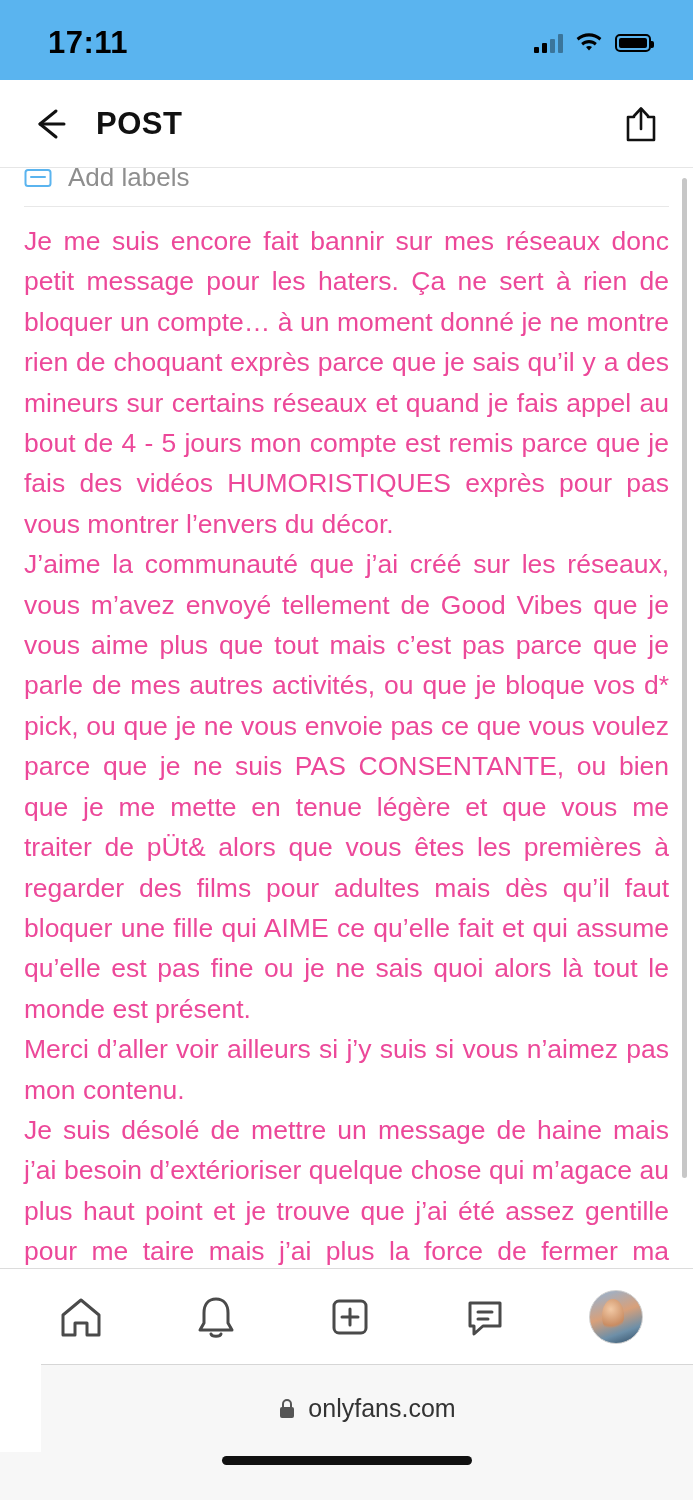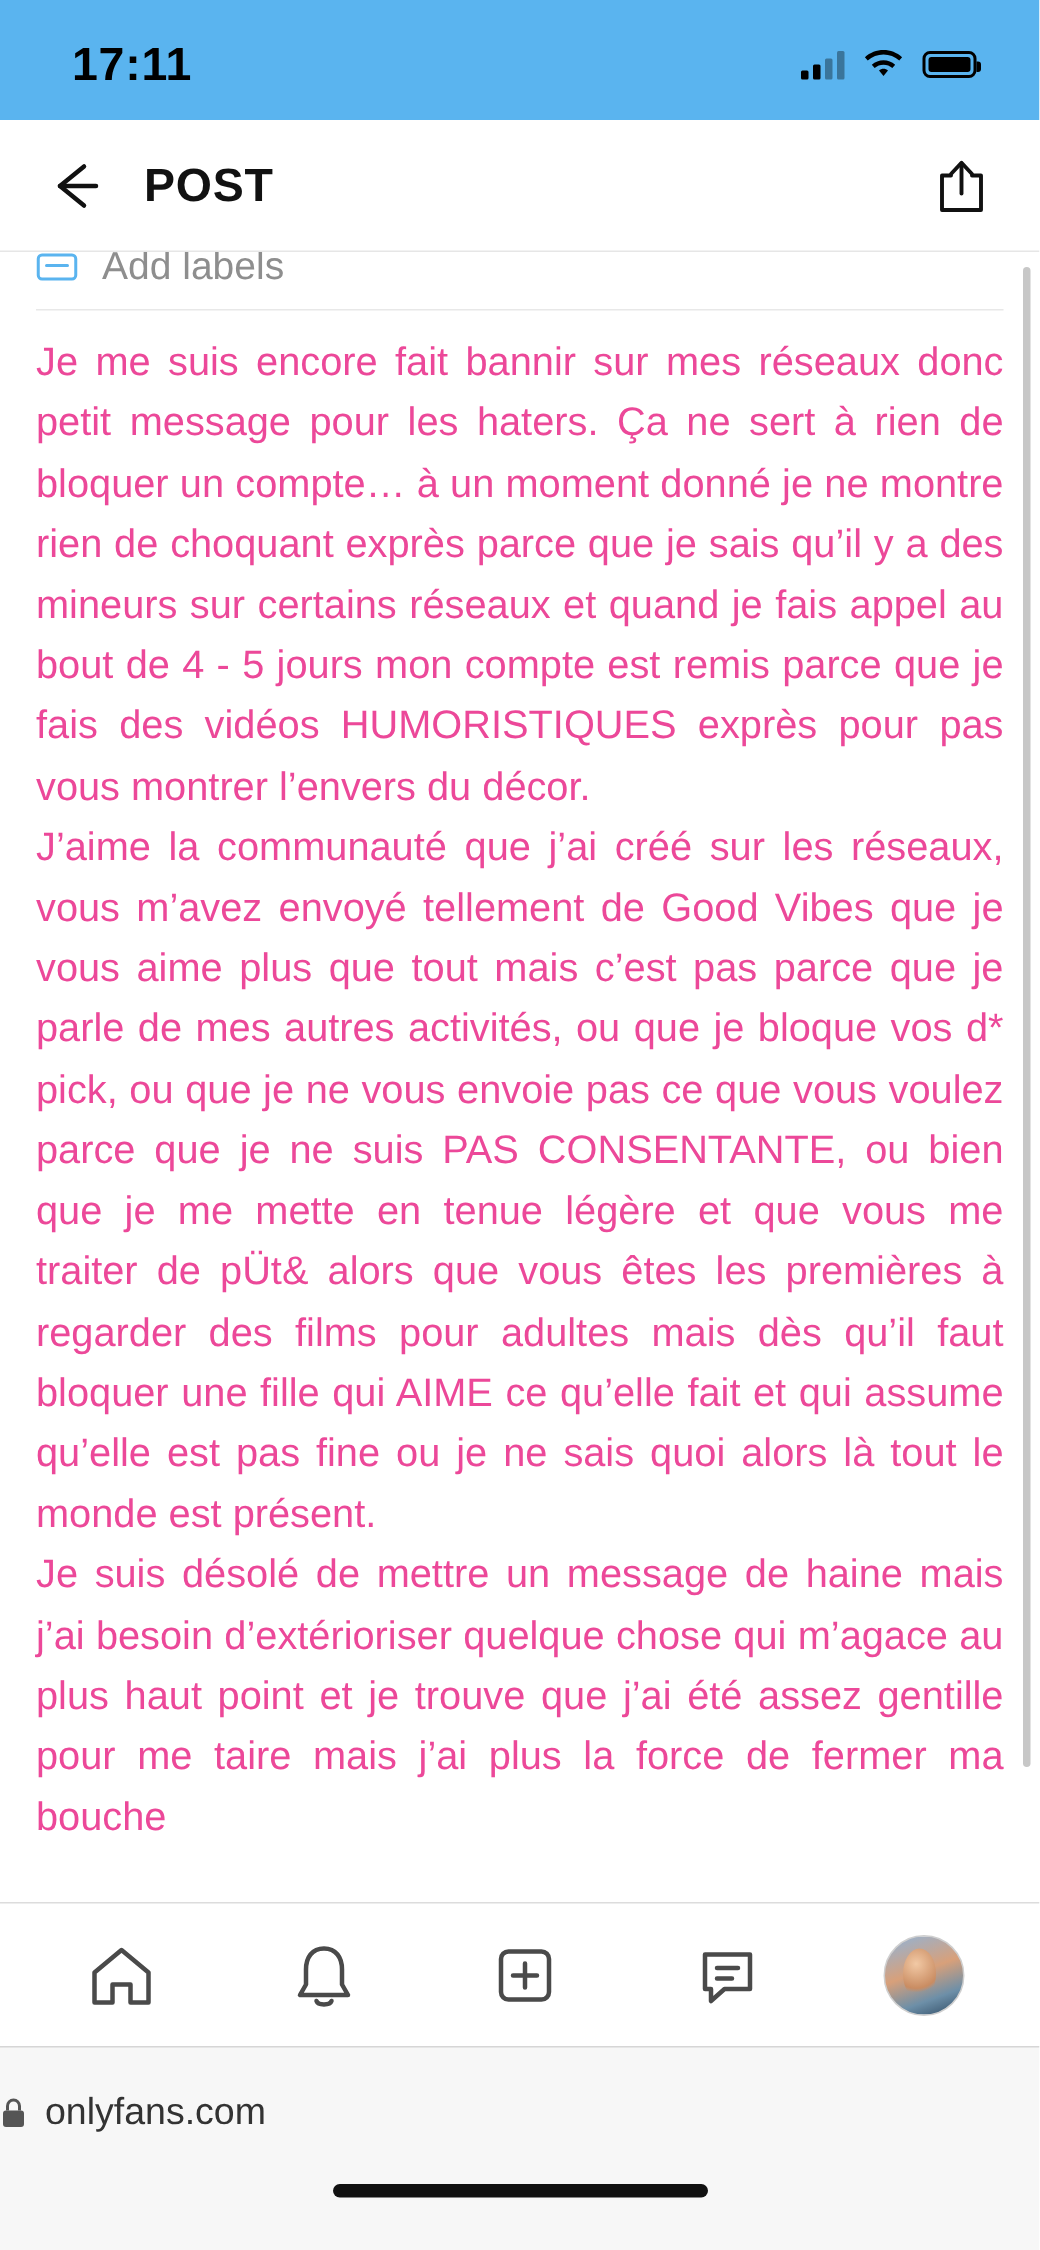--- a/index.html
+++ b/index.html
@@ -162,22 +162,23 @@
     border-radius: 50%;
   }
 
   
   .browserbar {
     flex: 0 0 88px;
     background: #f7f7f7;
     border-top: 1px solid #d6d6d6;
     display: flex;
     align-items: center;
-    justify-content: flex-start;
+    justify-content: center;
     gap: 12px;
+    margin-left: 41px;
   }
   .lock-icon { width: 18px; height: 22px; }
   .url-text {
     font-size: 25px;
     color: #333;
   }
   .home-indicator-wrap {
     flex: 0 0 48px;
     background: #f7f7f7;
     display: flex;
@@ -233,20 +234,21 @@
         <rect x="1.5" y="4" width="25" height="16" rx="2.5" fill="none" stroke="#5ab4ef" stroke-width="2"></rect>
         <path d="M7 11 H21" stroke="#5ab4ef" stroke-width="2" stroke-linecap="round"></path>
       </svg>
       <span class="labels-text">Add labels</span>
     </div>
     <div class="divider-top"></div>
 
     <div class="post-body">
       <p>Je me suis encore fait bannir sur mes réseaux donc petit message pour les haters. Ça ne sert à rien de bloquer un compte… à un moment donné je ne montre rien de choquant exprès parce que je sais qu’il y a des mineurs sur certains réseaux et quand je fais appel au bout de 4 - 5 jours mon compte est remis parce que je fais des vidéos HUMORISTIQUES exprès pour pas vous montrer l’envers du décor.</p>
       <p>J’aime la communauté que j’ai créé sur les réseaux, vous m’avez envoyé tellement de Good Vibes que je vous aime plus que tout mais c’est pas parce que je parle de mes autres activités, ou que je bloque vos d* pick, ou que je ne vous envoie pas ce que vous voulez parce que je ne suis PAS CONSENTANTE, ou bien que je me mette en tenue légère et que vous me traiter de pÜt&amp; alors que vous êtes les premières à regarder des films pour adultes mais dès qu’il faut bloquer une fille qui AIME ce qu’elle fait et qui assume qu’elle est pas fine ou je ne sais quoi alors là tout le monde est présent.</p>
+      <p>Merci d’aller voir ailleurs si j’y suis si vous n’aimez pas mon contenu.</p>
       <p><span>Je suis désolé de mettre un message de haine mais j’ai besoin d’extérioriser quelque chose qui m’agace au plus haut point et je trouve que j’ai été assez gentille pour me taire mais j’ai plus la force de fermer ma bouche </span></p>
 
     </div>
 
     <div class="scrollbar"></div>
   </div>
 
   <div class="tabbar">
     <div class="tab-btn">
       <svg viewBox="0 0 48 48" width="48" height="48">

